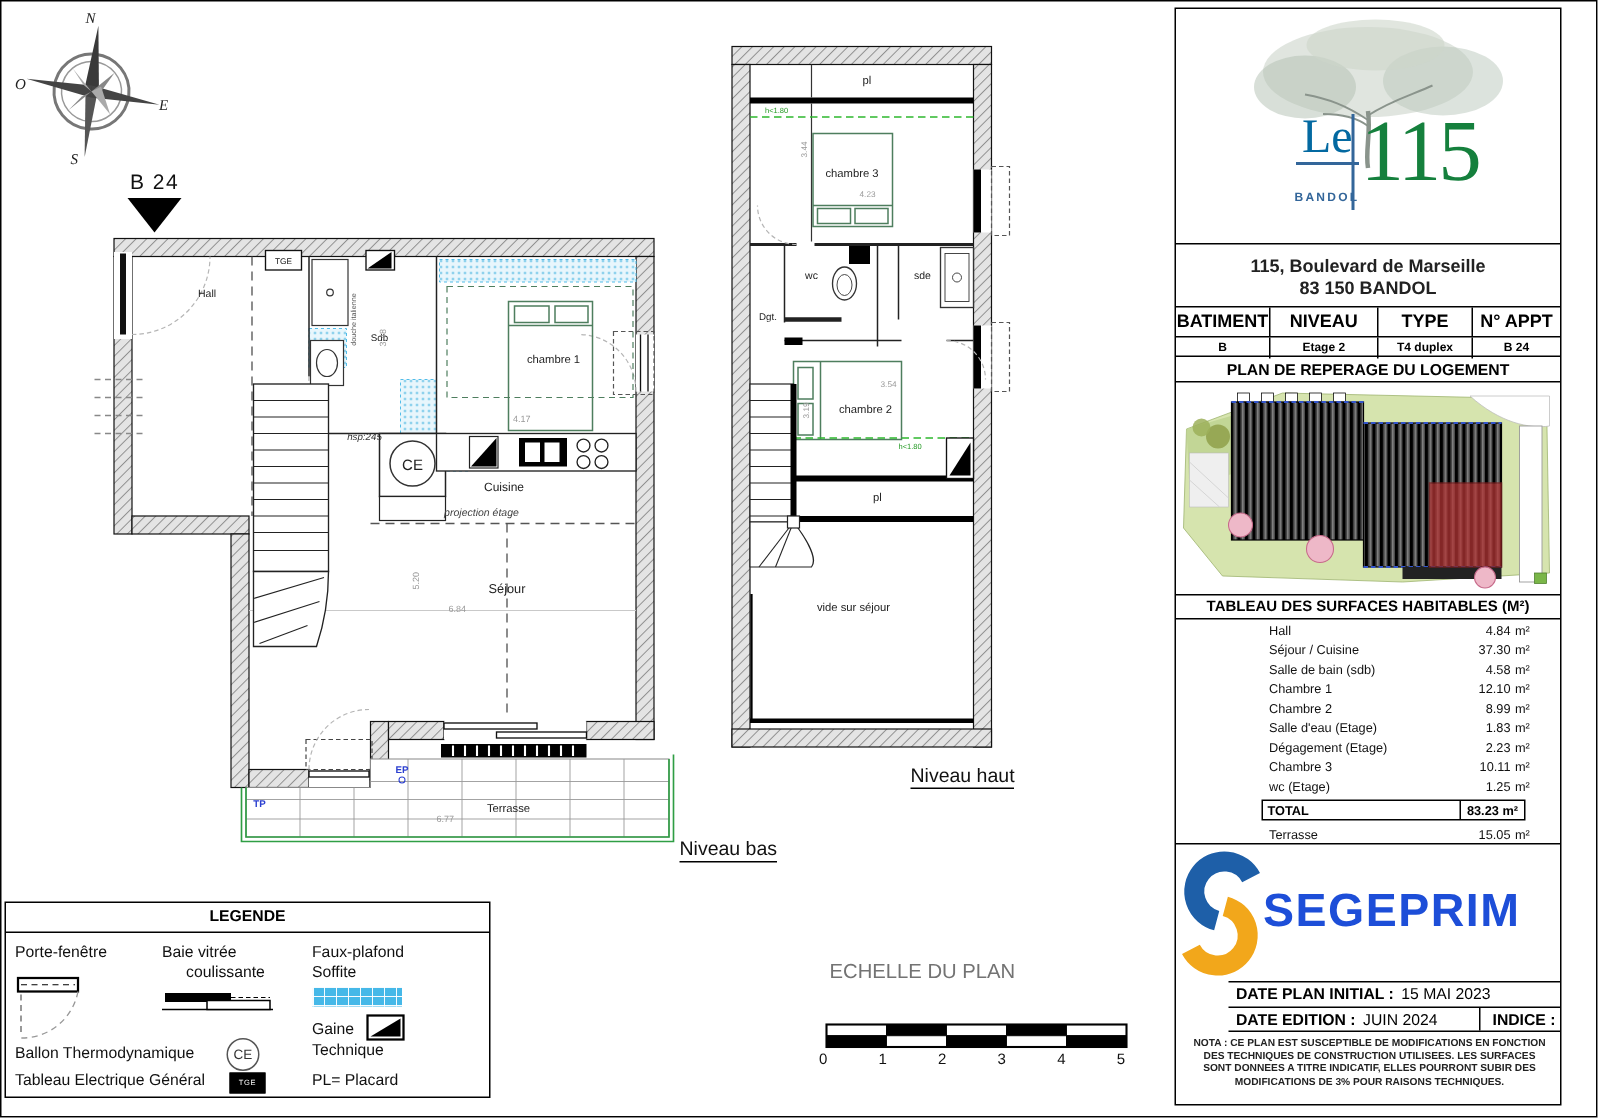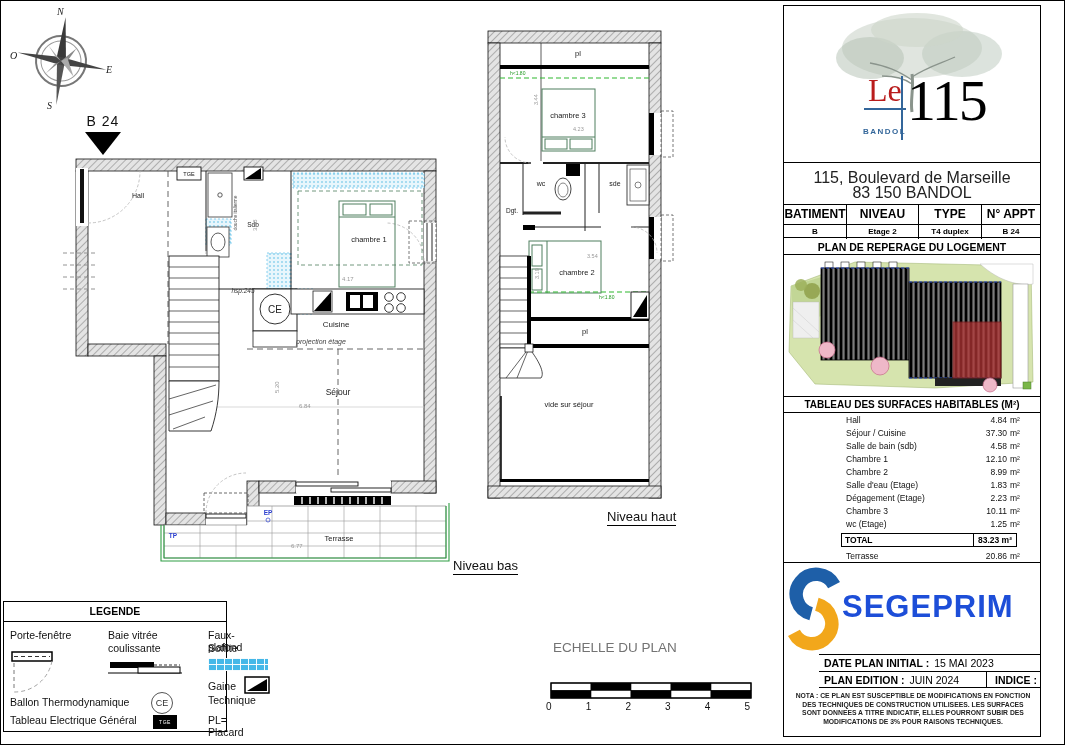--- a/index.html
+++ b/index.html
@@ -11,27 +11,27 @@
   .b24{position:absolute;left:84px;top:112px;text-align:center;}
   .b24 .lbl{font-size:14px;color:#111;letter-spacing:1px;}
   .b24 .tri{width:0;height:0;border-left:18px solid transparent;border-right:18px solid transparent;
             border-top:23px solid #000;margin:3px auto 0;}
   
   .caption{position:absolute;font-size:13px;color:#111;border-bottom:1.2px solid #000;padding-bottom:1px;}
   
   .panel{position:absolute;left:782px;top:4px;width:258px;height:732px;border:1.5px solid #000;
          box-sizing:border-box;overflow:hidden;background:#fff;}
   .logo-block{position:absolute;left:0;top:0;width:100%;height:157px;border-bottom:1.3px solid #000;box-sizing:border-box;}
-  .brand-le{position:absolute;left:84px;top:66px;font-family:"Liberation Serif",serif;font-size:32px;color:#b91c1c;}
+  .brand-le{position:absolute;left:84px;top:66px;font-family:"Liberation Serif",serif;font-size:32px;color:#0369a1;}
   .brand-rule{position:absolute;left:80px;top:102px;width:42px;height:2px;background:#33669A;}
   .brand-city{position:absolute;left:79px;top:121px;font-size:8px;font-weight:bold;letter-spacing:1.5px;color:#33669A;}
   .brand-bar{position:absolute;left:117px;top:70px;width:2px;height:64px;background:#33669A;}
   .brand-num{position:absolute;left:123px;top:66px;font-family:"Liberation Serif",serif;font-size:58px;line-height:1;
-             letter-spacing:-2px;color:#000000;}
-  .address{position:absolute;left:0;top:160px;width:100%;text-align:center;font-size:16px;line-height:15px;color:#222;padding-top:4px;}
+             letter-spacing:-2px;color:#15803d;}
+  .address{position:absolute;left:0;top:160px;width:100%;text-align:center;font-size:12px;line-height:15px;color:#222;padding-top:4px;font-weight:bold;}
   .unit-table{position:absolute;left:0;top:198px;width:100%;}
   .ut-row{display:flex;border-top:1.5px solid #000;}
   .ut-cell{box-sizing:border-box;border-left:1.5px solid #000;text-align:center;overflow:hidden;}
   .ut-cell:first-child{border-left:none;}
   .ut-h{height:19px;line-height:19px;font-weight:bold;font-size:12px;}
   .ut-v{height:14px;line-height:14px;font-weight:bold;font-size:8px;}
   .c1{width:62px;}.c2{width:72px;}.c3{width:63px;}.c4{flex:1;}
   .reperage{position:absolute;left:0;top:231px;width:100%;height:18px;line-height:18px;text-align:center;
             font-weight:bold;font-size:10.5px;border-top:1.5px solid #000;border-bottom:1.5px solid #000;box-sizing:border-box;}
   .surf-title{position:absolute;left:0;top:390px;width:100%;height:17px;line-height:16px;text-align:center;
@@ -52,21 +52,21 @@
             box-sizing:border-box;font-size:10.5px;display:flex;margin-left:35px;}
   .date-row .dl{font-weight:bold;padding-left:5px;}
   .date-row .dv{padding-left:5px;}
   .d1{top:648px;} .d2{top:665px;border-bottom:1.4px solid #000;}
   .ind-cell{margin-left:auto;width:89px;border-left:1.4px solid #000;display:flex;box-sizing:border-box;}
   .ind-cell .il{font-weight:bold;padding-left:8px;}
   .ind-cell .iv{font-size:8px;font-weight:bold;margin-left:14px;line-height:16px;}
   .nota{position:absolute;left:11px;top:686px;width:236px;font-size:6.8px;font-weight:bold;line-height:8.7px;
         text-align:center;color:#222;}
   
-  .legend{position:absolute;left:2px;top:600px;width:224px;height:131px;border:1.5px solid #000;box-sizing:border-box;background:#fff;}
+  .legend{position:absolute;left:2px;top:600px;width:324px;height:131px;border:1.5px solid #000;box-sizing:border-box;background:#fff;}
   .leg-title{height:19px;line-height:19px;text-align:center;font-weight:bold;font-size:10.5px;border-bottom:1.5px solid #000;}
   .leg-item{position:absolute;font-size:10.5px;color:#111;}
   .swatch-cyan{position:absolute;left:204px;top:56px;width:60px;height:13px;background:#45B8E8;
     background-image:repeating-linear-gradient(90deg,rgba(255,255,255,.95) 0 1px,transparent 1px 8px),
                      repeating-linear-gradient(0deg,rgba(255,255,255,.95) 0 1px,transparent 1px 6px);}
   .ce-circ{position:absolute;left:147px;top:90px;width:20px;height:20px;border:1px solid #555;border-radius:50%;
            text-align:center;line-height:20px;font-size:9px;color:#333;}
   .tge-box{position:absolute;left:149px;top:113px;width:24px;height:14px;border:1.2px solid #000;box-sizing:border-box;
            background:#000;color:#fff;font-size:5px;text-align:center;line-height:12px;letter-spacing:.5px;}
   
@@ -536,60 +536,60 @@
           <span class="sv">1.25</span>
           <span class="su">m²</span>
         </div>
     </div>
     <div class="total-row">
       <span class="tl">TOTAL</span>
       <span class="tv"><span>83.23</span> <span>m²</span></span>
     </div>
     <div class="terr-row s-row" style="position:absolute">
       <span class="sl">Terrasse</span>
-      <span class="sv">20.86</span>
+      <span class="sv">15.05</span>
       <span class="su">m²</span>
     </div>
 
     <div class="seg-block">
       <svg class="abs" style="left:3px;top:3px" width="54" height="86" viewBox="0 0 54 90">
         <g fill="none" stroke-linecap="butt">
           <path d="M48 20 A21 21 0 1 0 24 50" stroke="#1E5FA8" stroke-width="14"></path>
           <path d="M6 70 A21 21 0 1 0 30 40" stroke="#F2A71B" stroke-width="14"></path>
         </g>
       </svg>
       <div class="seg-text">SEGEPRIM</div>
     </div>
 
     <div class="date-row d1">
       <span class="dl">DATE PLAN INITIAL :</span>
       <span class="dv">15 MAI 2023</span>
     </div>
     <div class="date-row d2">
-      <span class="dl">PLAN EDITION :</span>
+      <span class="dl">DATE EDITION :</span>
       <span class="dv">JUIN 2024</span>
       <span class="ind-cell">
         <span class="il">INDICE :</span>
         <span class="iv">4</span>
       </span>
     </div>
     <div class="nota">NOTA : CE PLAN EST SUSCEPTIBLE DE MODIFICATIONS EN FONCTION DES TECHNIQUES DE CONSTRUCTION UTILISEES. LES SURFACES SONT DONNEES A TITRE INDICATIF, ELLES POURRONT SUBIR DES MODIFICATIONS DE 3% POUR RAISONS TECHNIQUES.</div>
   </div>
 
   <div class="legend">
     <div class="leg-title">LEGENDE</div>
     <div class="leg-item" style="left:6px;top:27px">Porte-fenêtre</div>
     <svg class="abs" style="left:6px;top:44px" width="46" height="48" viewBox="0 0 46 48">
       <rect x="2" y="6" width="40" height="9" fill="#fff" stroke="#000" stroke-width="1.5"></rect>
       <line x1="4" y1="10.5" x2="40" y2="10.5" stroke="#000" stroke-width="0.8" stroke-dasharray="4,3"></line>
       <line x1="4" y1="17" x2="4" y2="42" stroke="#555" stroke-width="0.8" stroke-dasharray="4,3"></line>
       <path d="M42 15 A38 38 0 0 1 4 46" fill="none" stroke="#999" stroke-width="0.9" stroke-dasharray="4,3"></path>
     </svg>
     <div class="leg-item" style="left:104px;top:27px">Baie vitrée</div>
-    <div class="leg-item" style="left:104px;top:40px">coulissante</div>
+    <div class="leg-item" style="left:120px;top:40px">coulissante</div>
     <svg class="abs" style="left:104px;top:56px" width="74" height="18" viewBox="0 0 74 18">
       <line x1="0" y1="15" x2="74" y2="15" stroke="#000" stroke-width="1"></line>
       <rect x="2" y="4" width="44" height="6" fill="#000"></rect>
       <rect x="30" y="9" width="42" height="6" fill="#fff" stroke="#000" stroke-width="1"></rect>
       <line x1="46" y1="7" x2="72" y2="7" stroke="#000" stroke-width="0.8" stroke-dasharray="3,2"></line>
     </svg>
     <div class="leg-item" style="left:204px;top:27px">Faux-plafond</div>
     <div class="leg-item" style="left:204px;top:40px">Soffite</div>
     <div class="swatch-cyan"></div>
     <div class="leg-item" style="left:204px;top:78px">Gaine</div>

